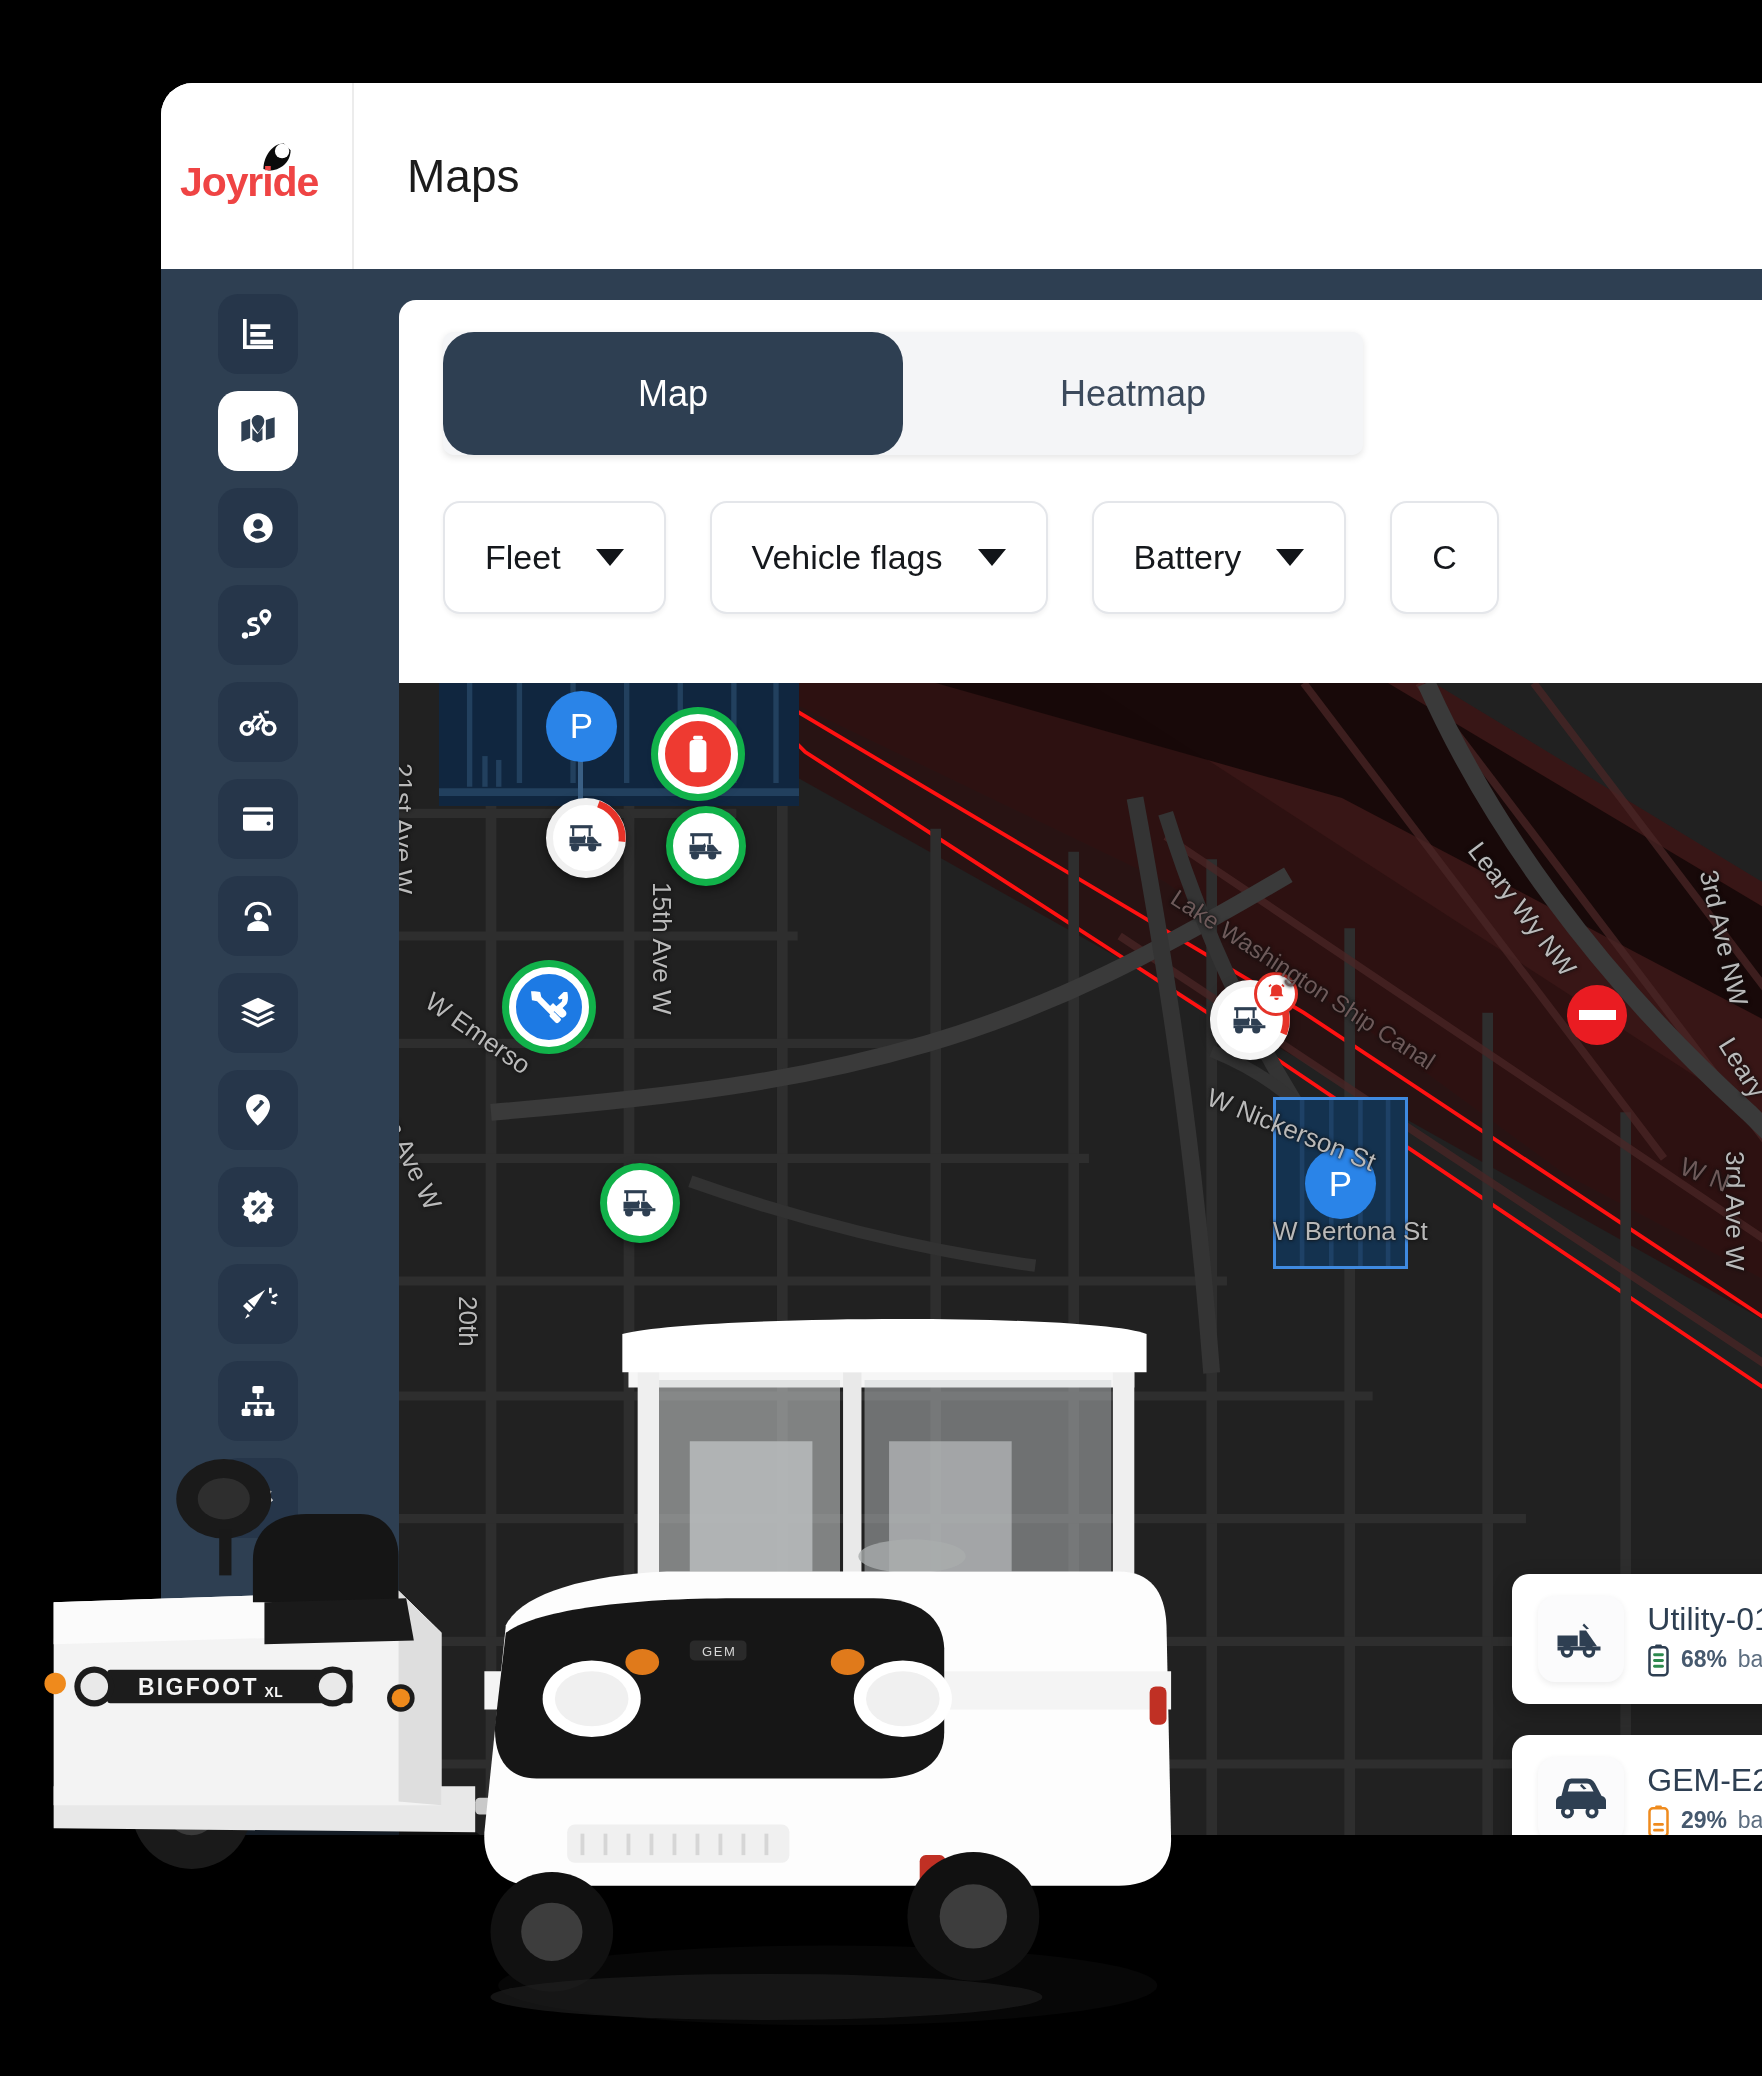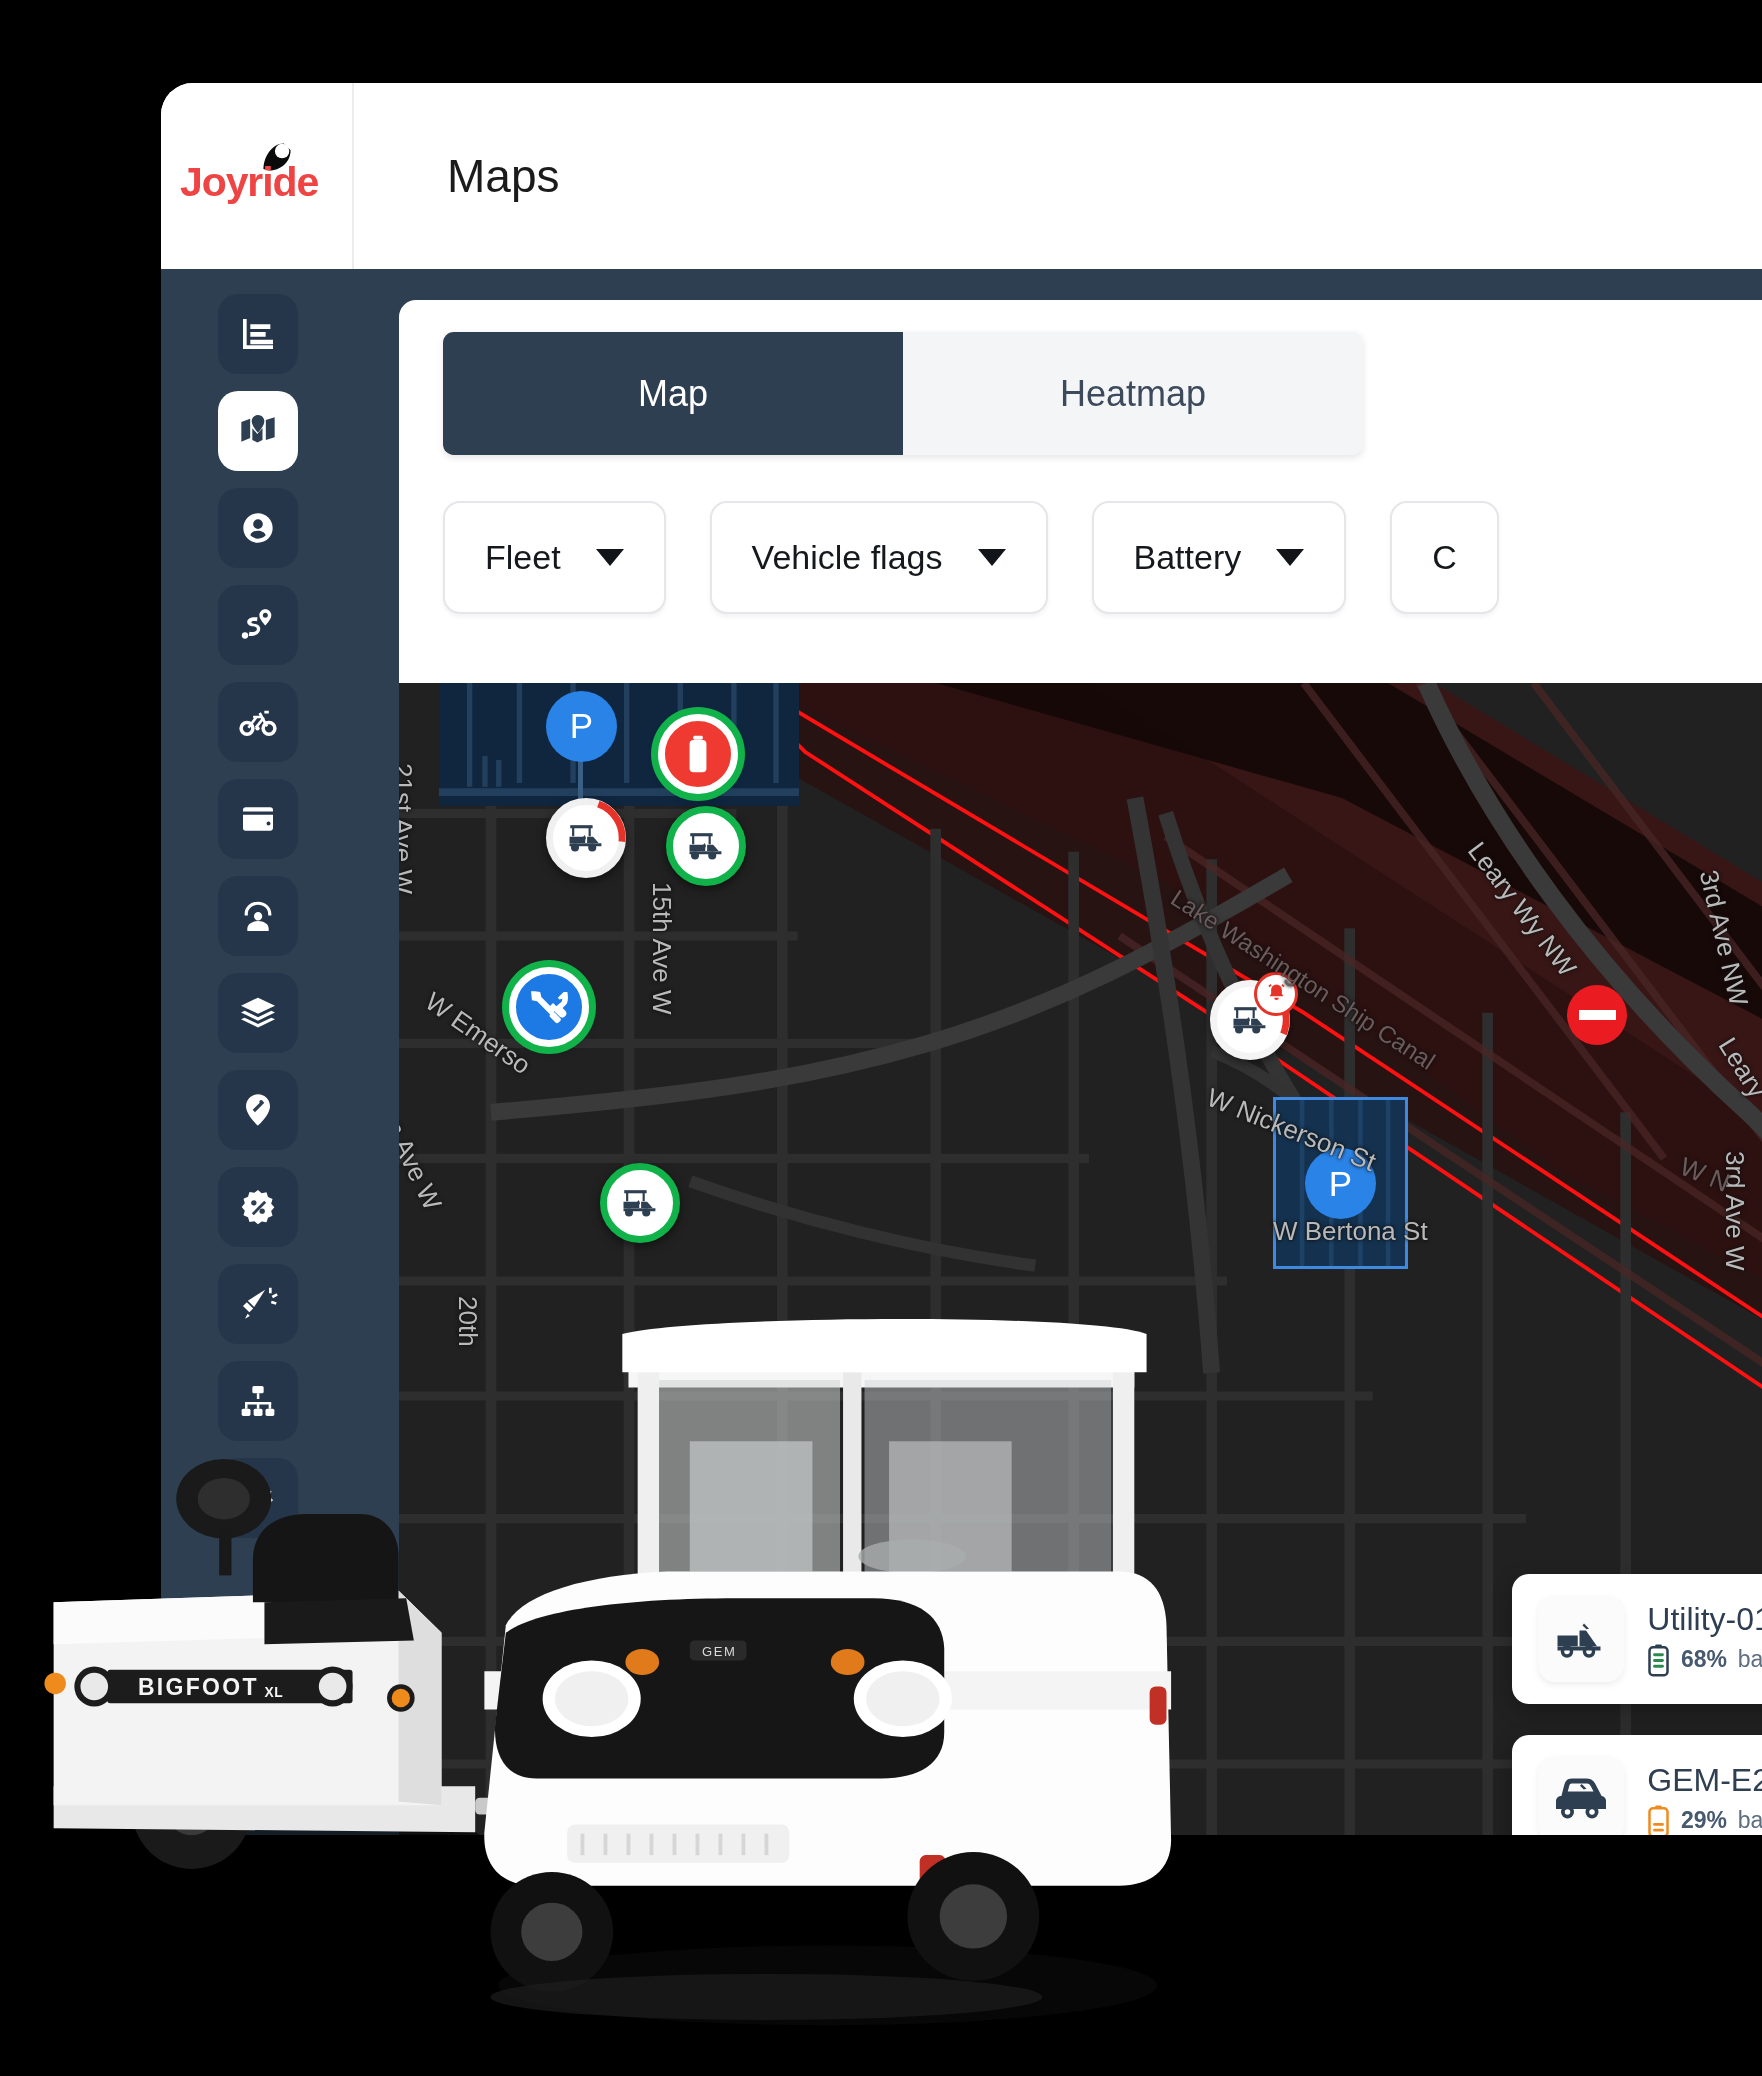--- a/index.html
+++ b/index.html
@@ -37,21 +37,21 @@
     position: absolute; left: 0; bottom: 4.6px;
     font-size: 41px; font-weight: 700; letter-spacing: -1.1px;
     color: #ef4444;
   }
   #brand-burst {
     position: absolute; left: 80px; top: -1.5px;
     width: 34px; height: 34px;
   }
   #page-title-wrap {
     display: flex; align-items: center;
-    padding-left: 93px;
+    padding-left: 53px;
   }
   #page-title { font-size: 46px; color: #1b1b1b; font-weight: 400; }
 
   
   #app-body {
     position: absolute; left: 0; top: 186px;
     width: 100%; height: calc(100% - 186px);
     background: #2e3f52;
   }
 
@@ -94,20 +94,21 @@
     overflow: hidden;
     display: flex;
     box-shadow: 0 2.3px 7.7px rgba(0,0,0,0.10);
     background: #f4f5f7;
   }
   .tab {
     flex: 1;
     display: flex; align-items: center; justify-content: center;
     font-size: 36px; color: #3c4a5c;
     cursor: pointer;
+    border-radius: 31px;
   }
   .tab.active { background: #2e3f52; color: #ffffff; }
 
   
   #filters {
     position: absolute; left: 44px; top: 201px;
     display: flex; gap: 44px;
   }
   .filter-btn {
     height: 113px;

